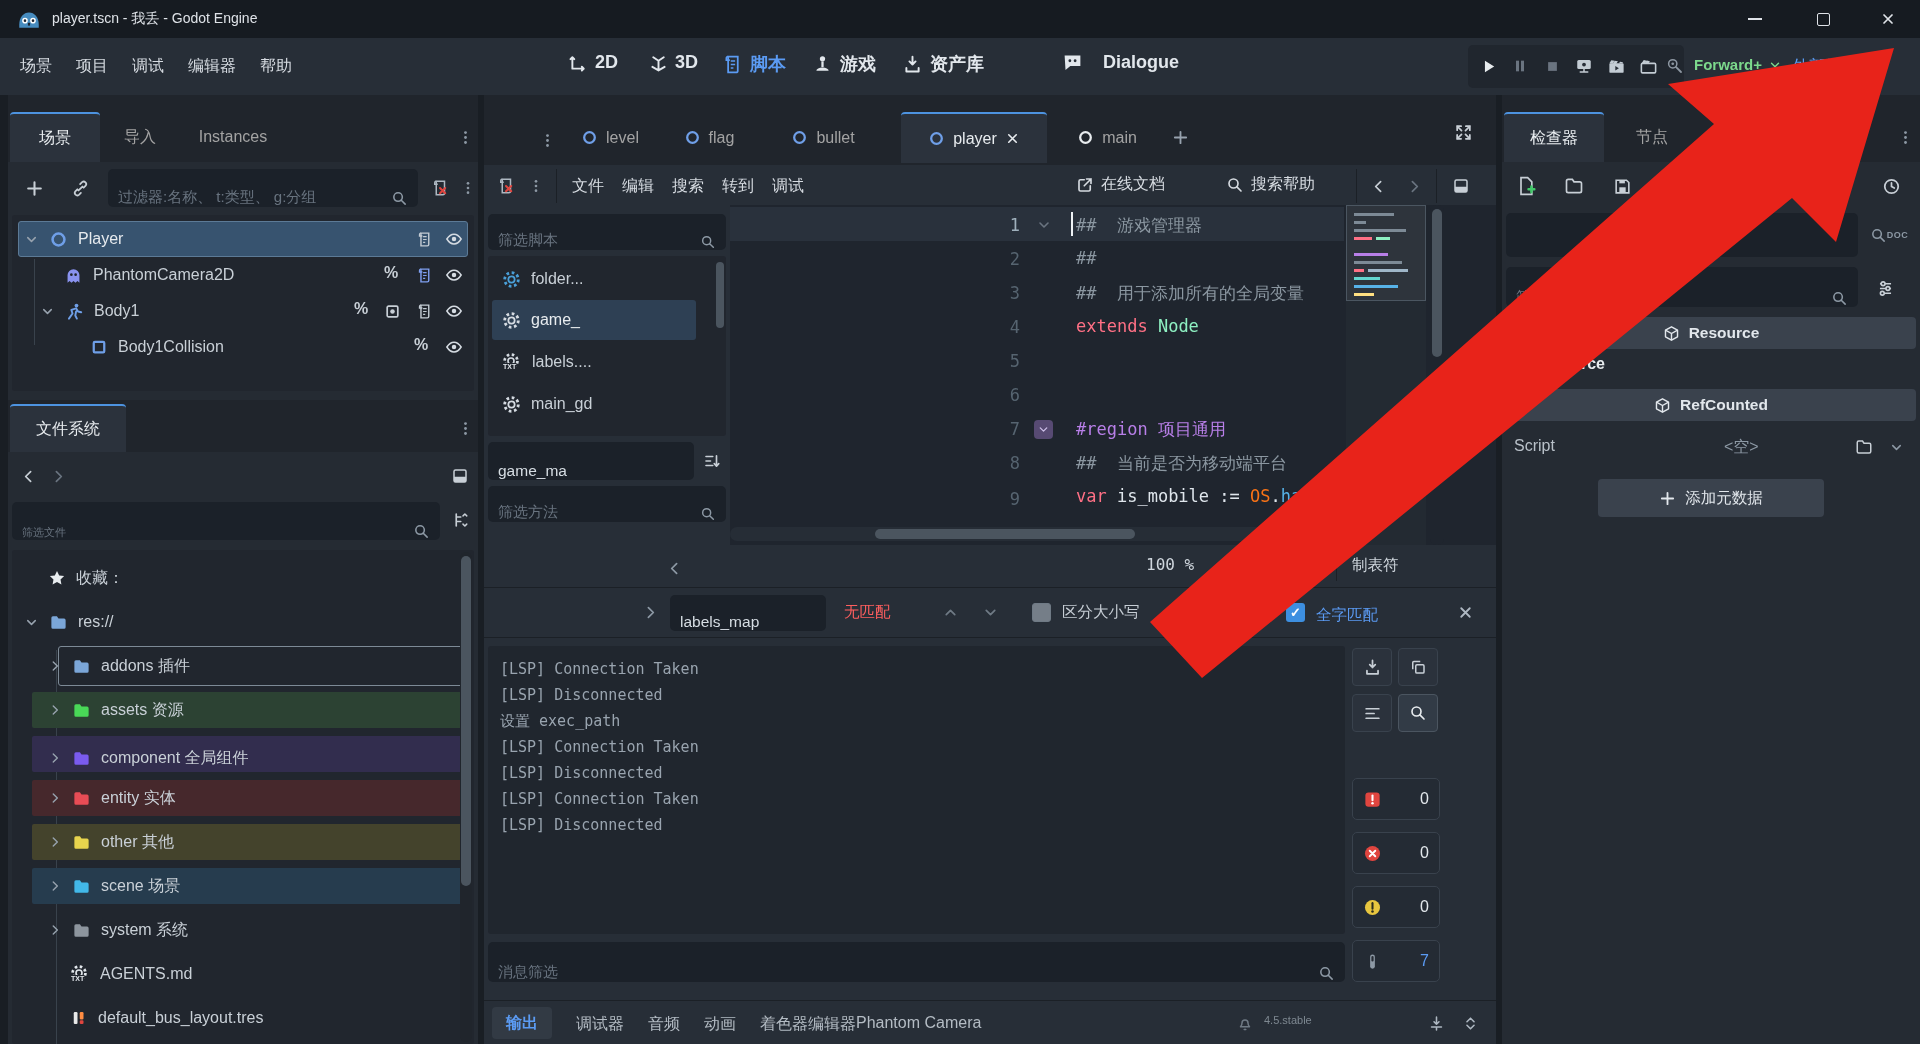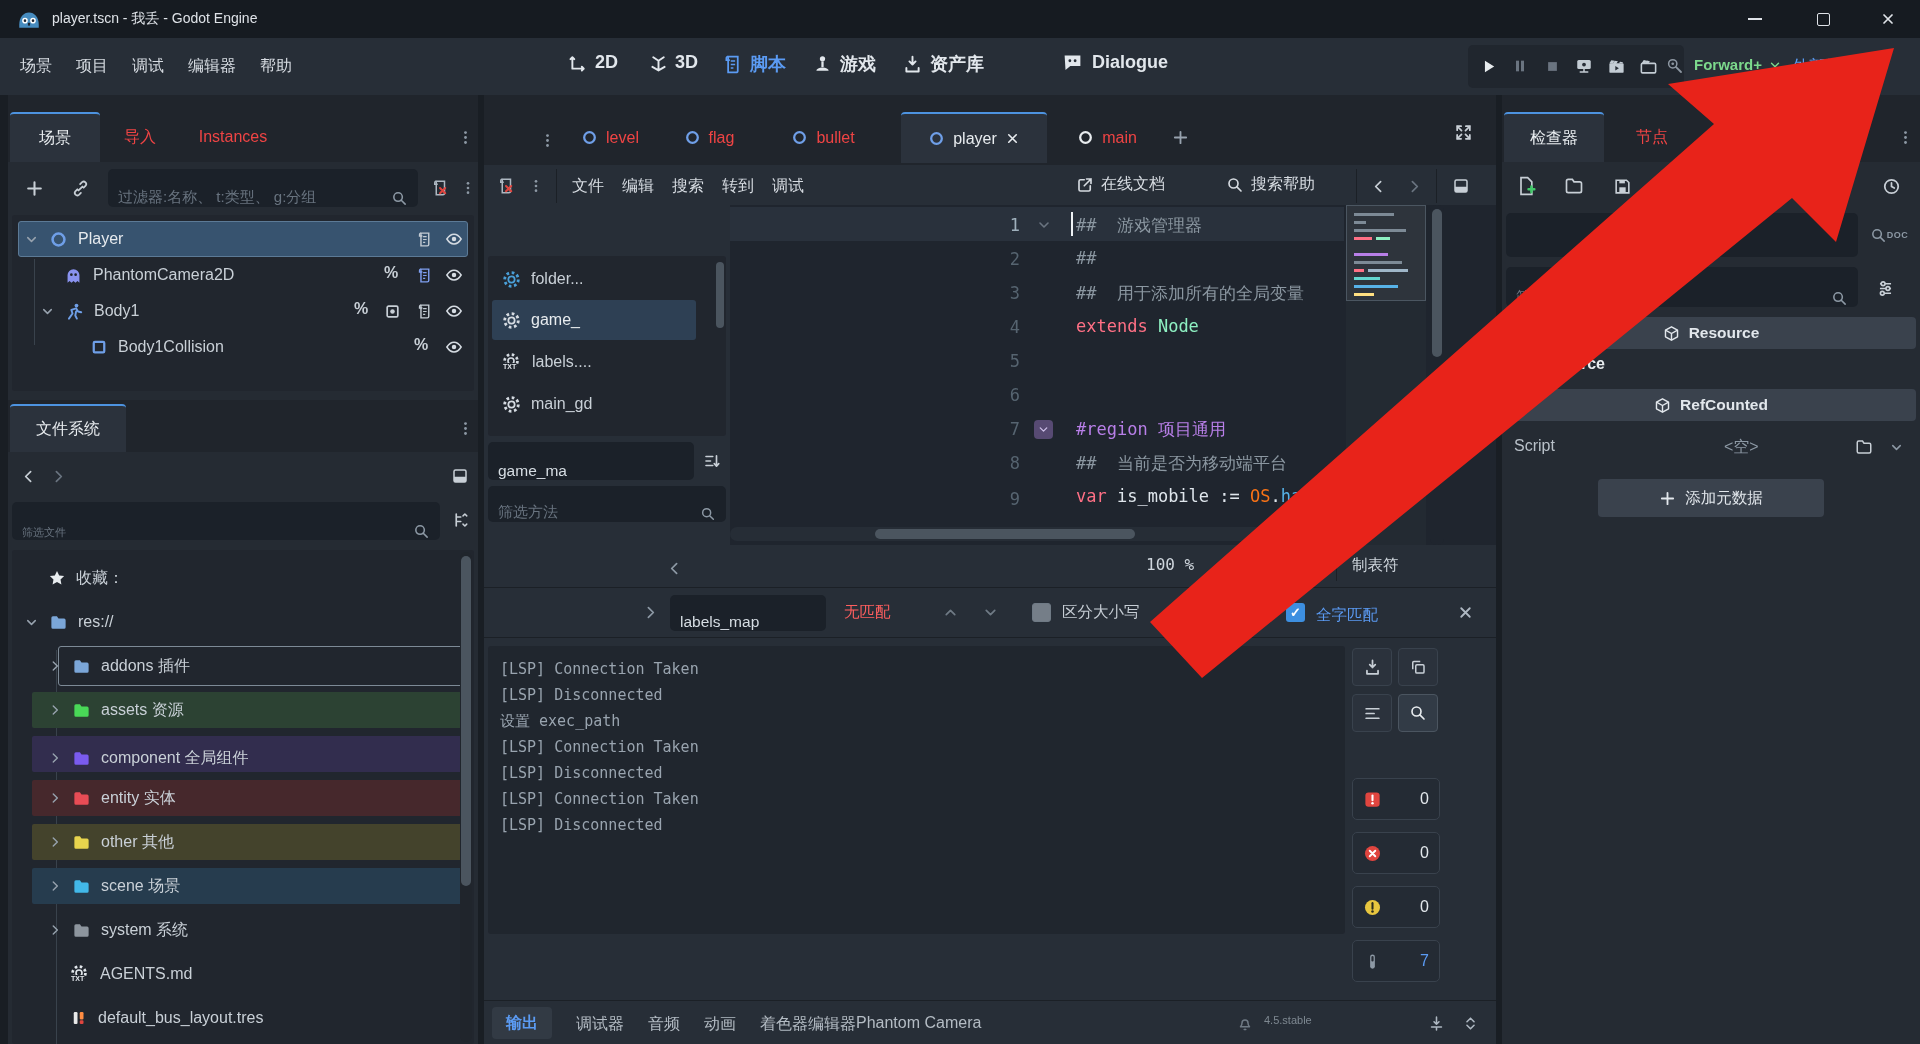--- a/index.html
+++ b/index.html
@@ -5,21 +5,21 @@
 *{margin:0;padding:0;box-sizing:border-box}
 html,body{width:1920px;height:1044px;overflow:hidden}
 body{position:relative;background:#191e24;font-family:"Liberation Sans",sans-serif;color:#cdd4db;font-size:16px}
 .abs{position:absolute}
 .txt{position:absolute;white-space:nowrap}
 .flexc{display:flex;align-items:center}
 .inp{position:absolute;background:#1b2129;border-radius:5px;display:flex;align-items:flex-end;padding:0 10px;gap:8px}
 .ph{color:#68737f}
 .val{color:#d6dde3}
 .ib{position:absolute;display:flex;align-items:center;justify-content:center;color:#b4bec8;border-radius:4px}
-.tab{position:absolute;display:flex;align-items:center;justify-content:center;gap:8px;color:#ef4444;font-size:16px;border-radius:4px 4px 0 0}
+.tab{position:absolute;display:flex;align-items:center;justify-content:center;gap:8px;color:#a3a3a3;font-size:16px;border-radius:4px 4px 0 0}
 .tab.on{background:#2b323c;color:#e8ecef;border-top:2px solid #4d93e0}
 .vsep{position:absolute;width:1px;background:#1b2026}
 .hdrbtn{position:absolute;background:#3a424d;border-radius:4px;display:flex;align-items:center;justify-content:center;gap:9px;color:#e2e7ec;font-weight:bold;font-size:15.5px}
 .counter{position:absolute;width:88px;height:42px;background:#242b34;border:1px solid #39424d;border-radius:5px;display:flex;align-items:center;justify-content:space-between;padding:0 10px}
 .treerow{position:absolute;display:flex;align-items:center;gap:10px;font-size:16px;color:#c9d0d7}
 .mono{font-family:"DejaVu Sans Mono","Liberation Mono",monospace}
 .cm{color:#8b97a1}.kw{color:#ff7085}.ty{color:#8ef0c2}.ty2{color:#f97316}.fn{color:#57b2e8}.st{color:#ffe082}.tx{color:#dfe6ec}.op{color:#dfe6ec}.rg{color:#b87fe8}
 .num{position:absolute;width:88px;text-align:right;color:#566470;font-size:17px}
 .codeline{position:absolute;left:874px;font-size:17px;white-space:pre}
 svg.i{display:block}
@@ -295,21 +295,21 @@
         <use href="#ic-joy"></use>
       </svg>
       <span>游戏</span>
     </div>
   <div class="abs flexc" style="left:902px;top:14px;gap:7px;font-size:18px;font-weight:bold;color:#e2e7ec">
     <svg class="i" width="21" height="21">
         <use href="#ic-cleartray"></use>
       </svg>
       <span>资产库</span>
     </div>
-  <div class="abs flexc" style="left:1062px;top:14px;gap:9px;font-size:18px;font-weight:bold;color:#e2e7ec">
+  <div class="abs flexc" style="left:1062px;top:14px;gap:20px;font-size:18px;font-weight:bold;color:#e2e7ec">
     <svg class="i" width="21" height="21">
         <use href="#ic-chat"></use>
       </svg>
       <span>Dialogue</span>
     </div>
 
   <div class="abs" style="left:1468px;top:7px;width:216px;height:43px;background:#20262e;border-radius:5px"></div>
   <div class="ib" style="left:1472px;top:12px;width:32px;height:32px;color:#e8ecef">
       <svg class="i" width="17" height="17">
         <use href="#ic-play"></use>
@@ -727,20 +727,26 @@
         <use href="#ic-chevr"></use>
       </svg>
     </div>
   <div class="vsep" style="left:952px;top:74px;height:34px"></div>
   <div class="ib" style="left:962px;top:76px;width:30px;height:30px;color:#c8cfd6">
       <svg class="i" width="18" height="18">
         <use href="#ic-panel"></use>
       </svg>
     </div>
 
+  <div class="inp" style="left:4px;top:119px;width:238px;height:36px">
+    <span class="ph" style="flex:1;font-size:15px">筛选脚本</span>
+    <svg class="i" width="16" height="16" style="color:#8d99a5">
+        <use href="#ic-search"></use>
+      </svg>
+  </div>
   <div class="abs" style="left:4px;top:161px;width:238px;height:180px;background:#21262e;border-radius:3px;overflow:hidden">
     <div class="treerow" style="left:14px;top:4px;height:38px">
       <svg class="i" width="19" height="19" style="color:#4a9fd8">
           <use href="#ic-gear"></use>
         </svg>
       <span>folder...</span>
       </div>
     <div class="abs" style="left:4px;top:44px;width:204px;height:40px;background:#2e4054;border-radius:3px"></div>
     <div class="treerow" style="left:14px;top:46px;height:36px;color:#e8ecef">
       <svg class="i" width="19" height="19" style="color:#d5dbe2">
@@ -928,20 +934,26 @@
         </svg>
       <span style="color:#e3e8ec;font-size:16px">0</span>
       </div>
     <div class="counter" style="left:868px;top:302px">
       <svg class="i" width="19" height="19">
           <use href="#ic-info"></use>
         </svg>
       <span style="color:#5b9bf3;font-size:16px">7</span>
       </div>
 
+    <div class="inp" style="left:4px;top:304px;width:857px;height:40px">
+      <span class="ph" style="flex:1;font-size:15px">消息筛选</span>
+      <svg class="i" width="17" height="17" style="color:#8d99a5">
+          <use href="#ic-search"></use>
+        </svg>
+    </div>
   </div>
 
   <div class="abs" style="left:0;top:905px;width:1012px;height:44px;background:#272e37;border-top:1px solid #1b2026">
     <div class="abs flexc" style="left:8px;top:6px;height:32px;padding:0 14px;background:#323a44;border-radius:4px;color:#5b9bf3;font-weight:bold">
         <span>输出</span>
       </div>
     <div class="txt" style="left:92px;top:13px;color:#b4bcc4">调试器</div>
     <div class="txt" style="left:164px;top:13px;color:#b4bcc4">音频</div>
     <div class="txt" style="left:220px;top:13px;color:#b4bcc4">动画</div>
     <div class="txt" style="left:276px;top:13px;color:#b4bcc4">着色器编辑器</div>

